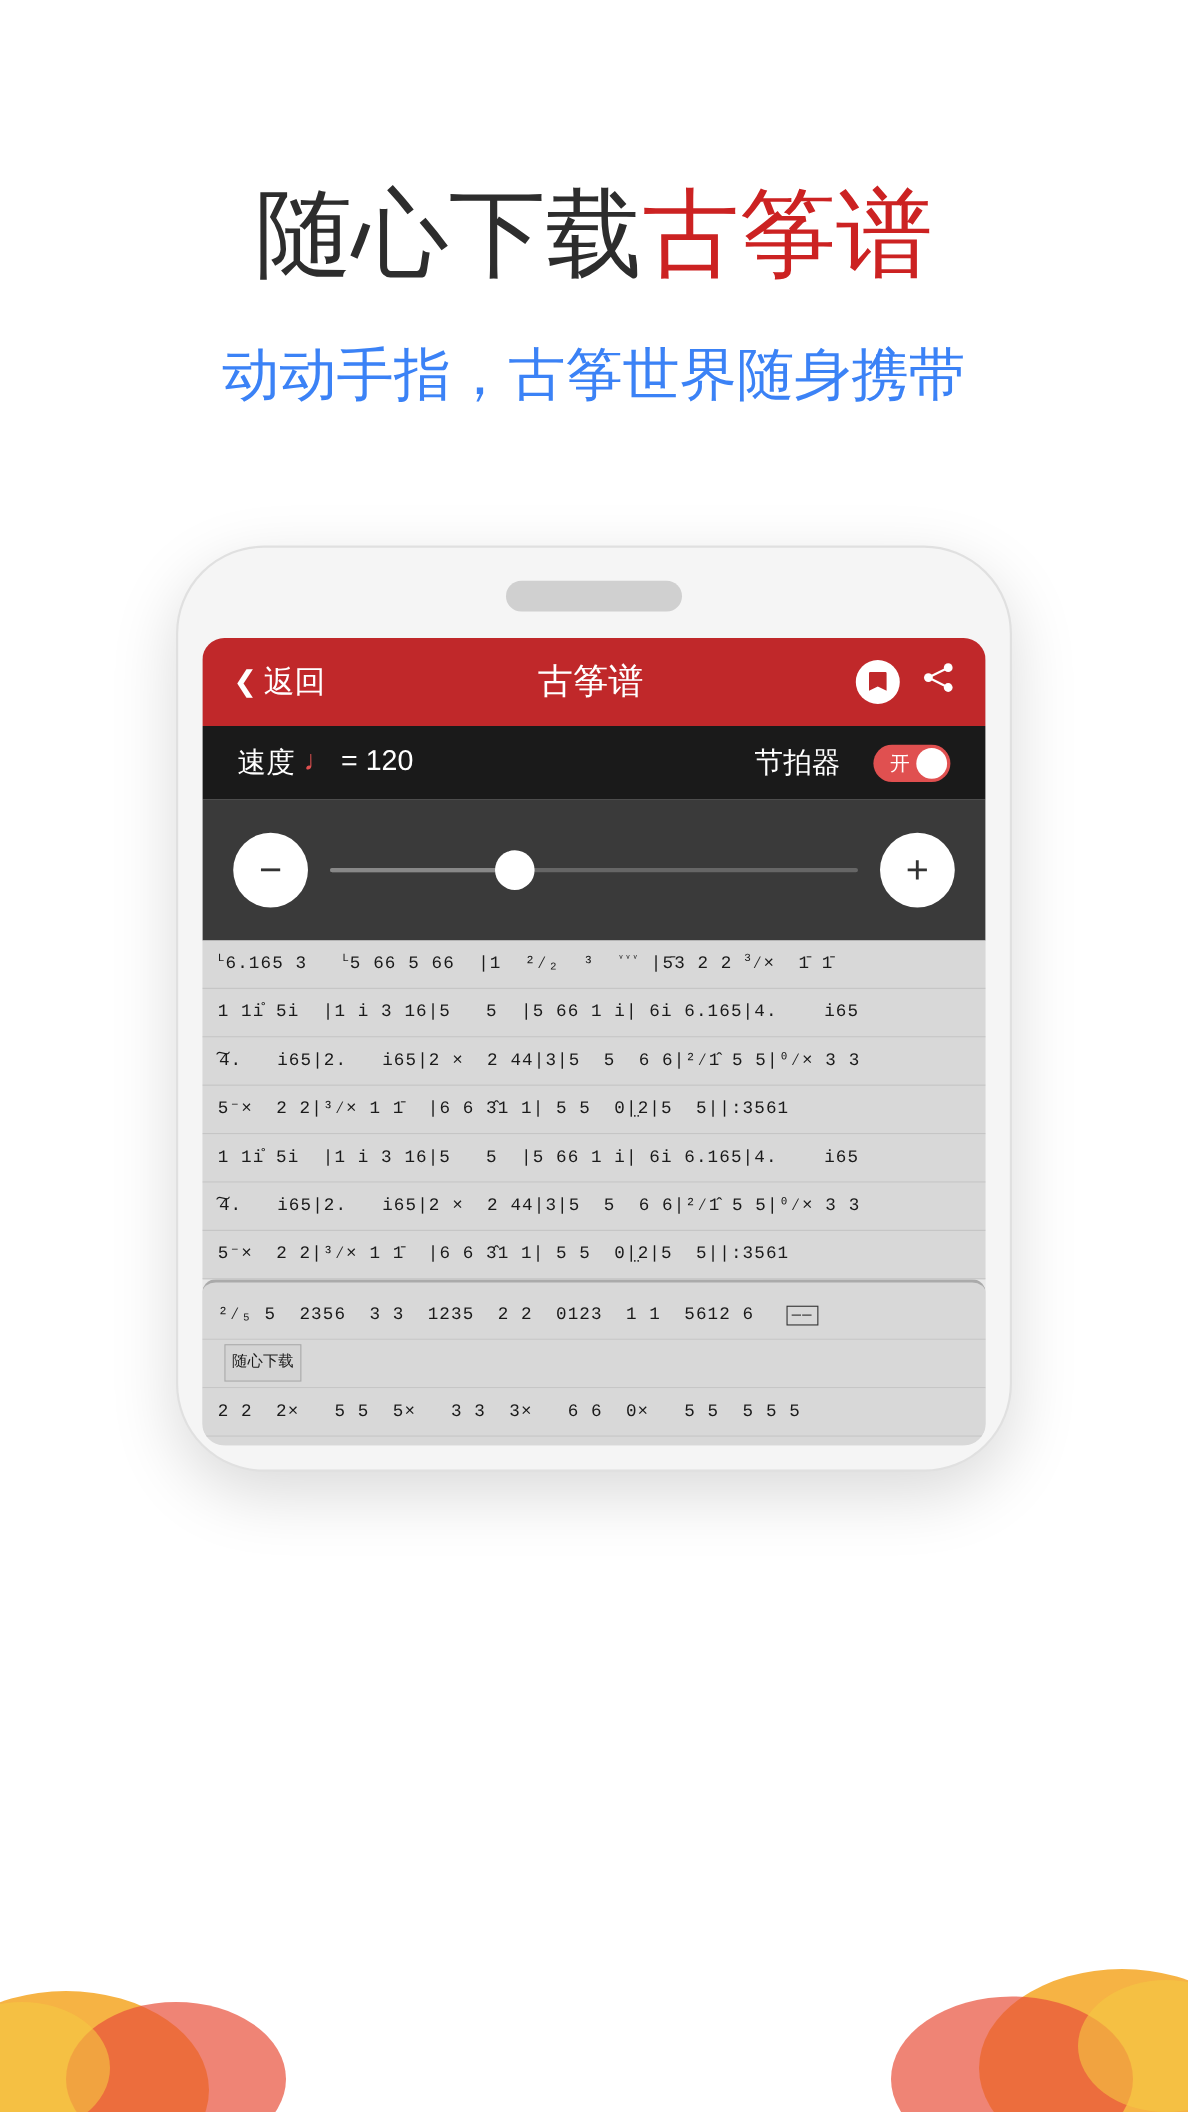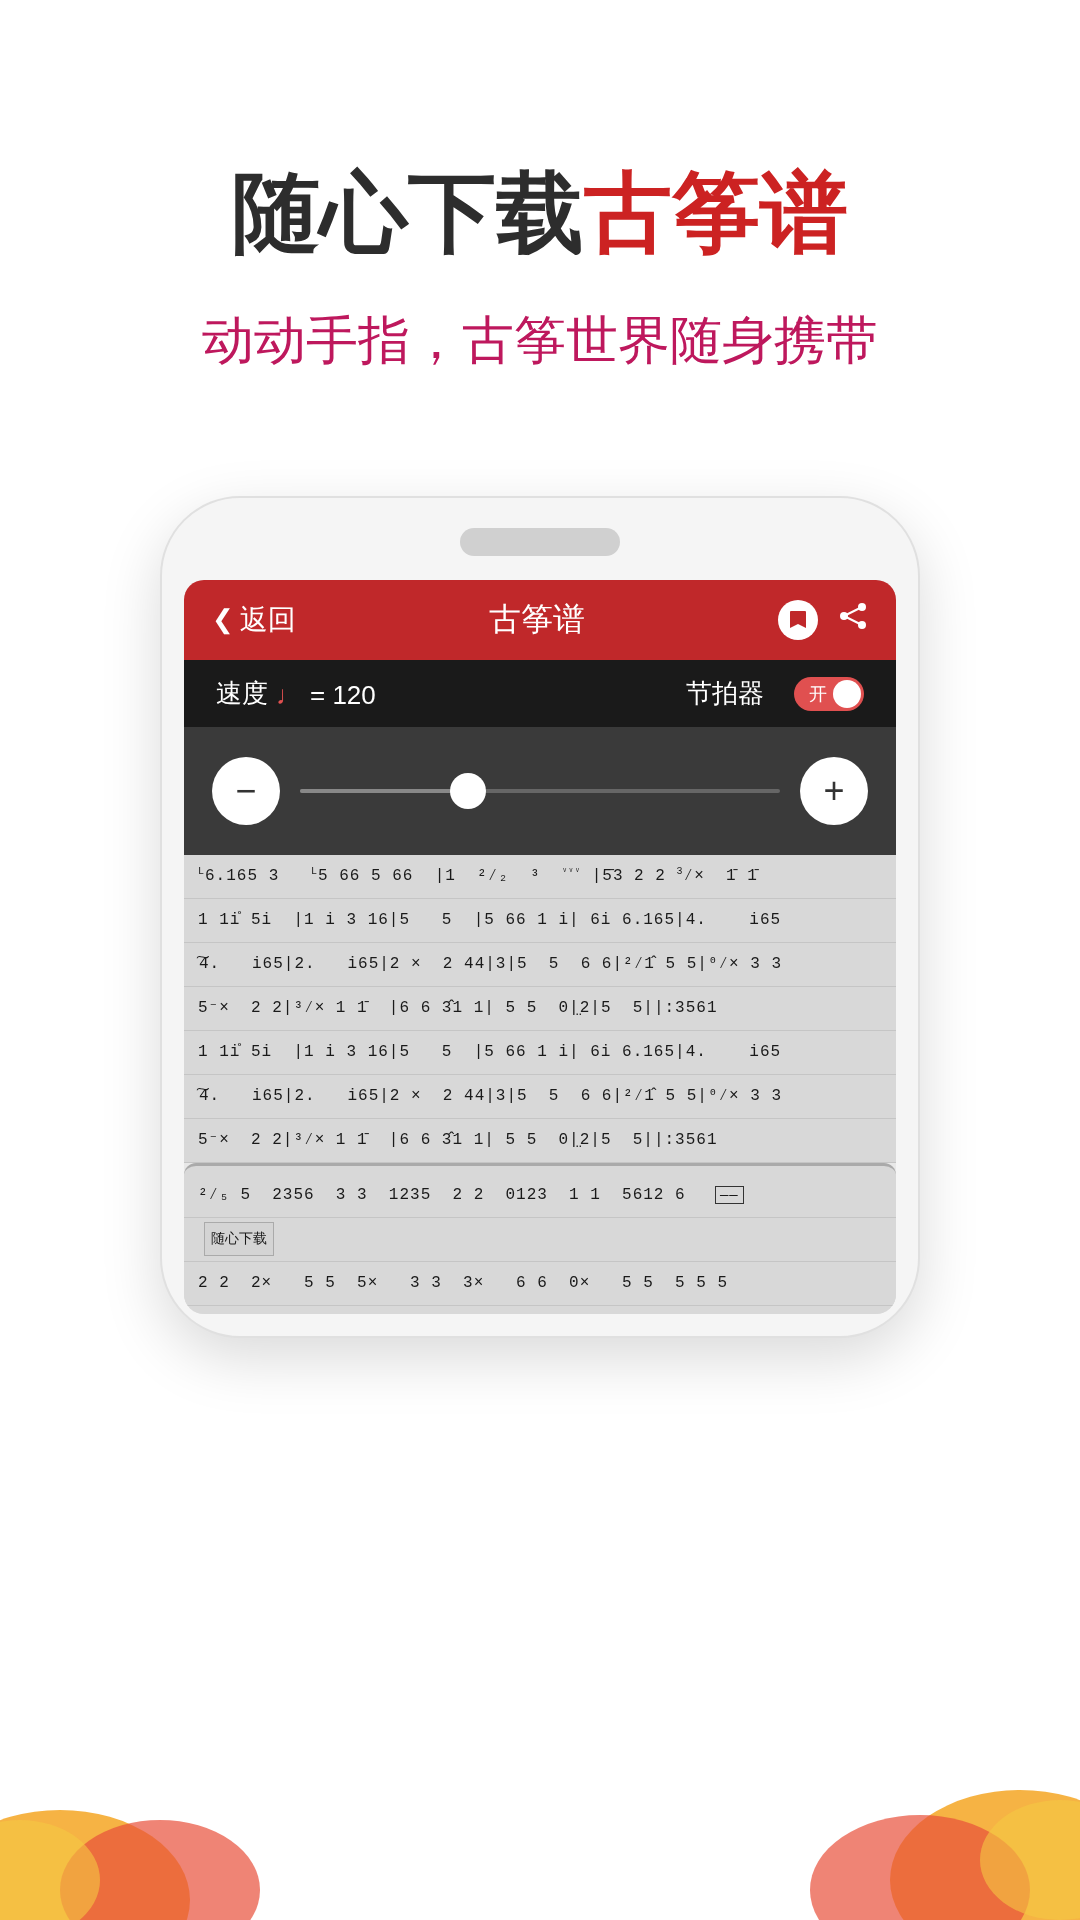--- a/index.html
+++ b/index.html
@@ -13,31 +13,31 @@
     }
 
     
     .header-area {
       text-align: center;
       padding-top: 160px;
       padding-bottom: 60px;
     }
     .main-title {
       font-size: 88px;
-      font-weight: 700;
+      font-weight: 400;
       color: #2d2d2d;
       line-height: 1.2;
       margin-bottom: 40px;
     }
     .main-title .red {
       color: #cc2222;
     }
     .sub-title {
       font-size: 52px;
-      color: #be185d;
+      color: #3b82f6;
       font-weight: 400;
     }
 
     
     .phone-container {
       position: relative;
       width: 760px;
       margin: 0 auto;
       margin-top: 60px;
     }
@@ -92,21 +92,21 @@
       background: #1a1a1a;
       display: flex;
       align-items: center;
       justify-content: space-between;
       padding: 16px 32px;
     }
     .speed-label {
       color: white;
       font-size: 26px;
       display: flex;
-      align-items: flex-end;
+      align-items: flex-start;
       gap: 8px;
     }
     .music-note {
       color: #e05050;
       font-size: 26px;
     }
     .metronome-section {
       display: flex;
       align-items: flex-end;
       gap: 30px;

